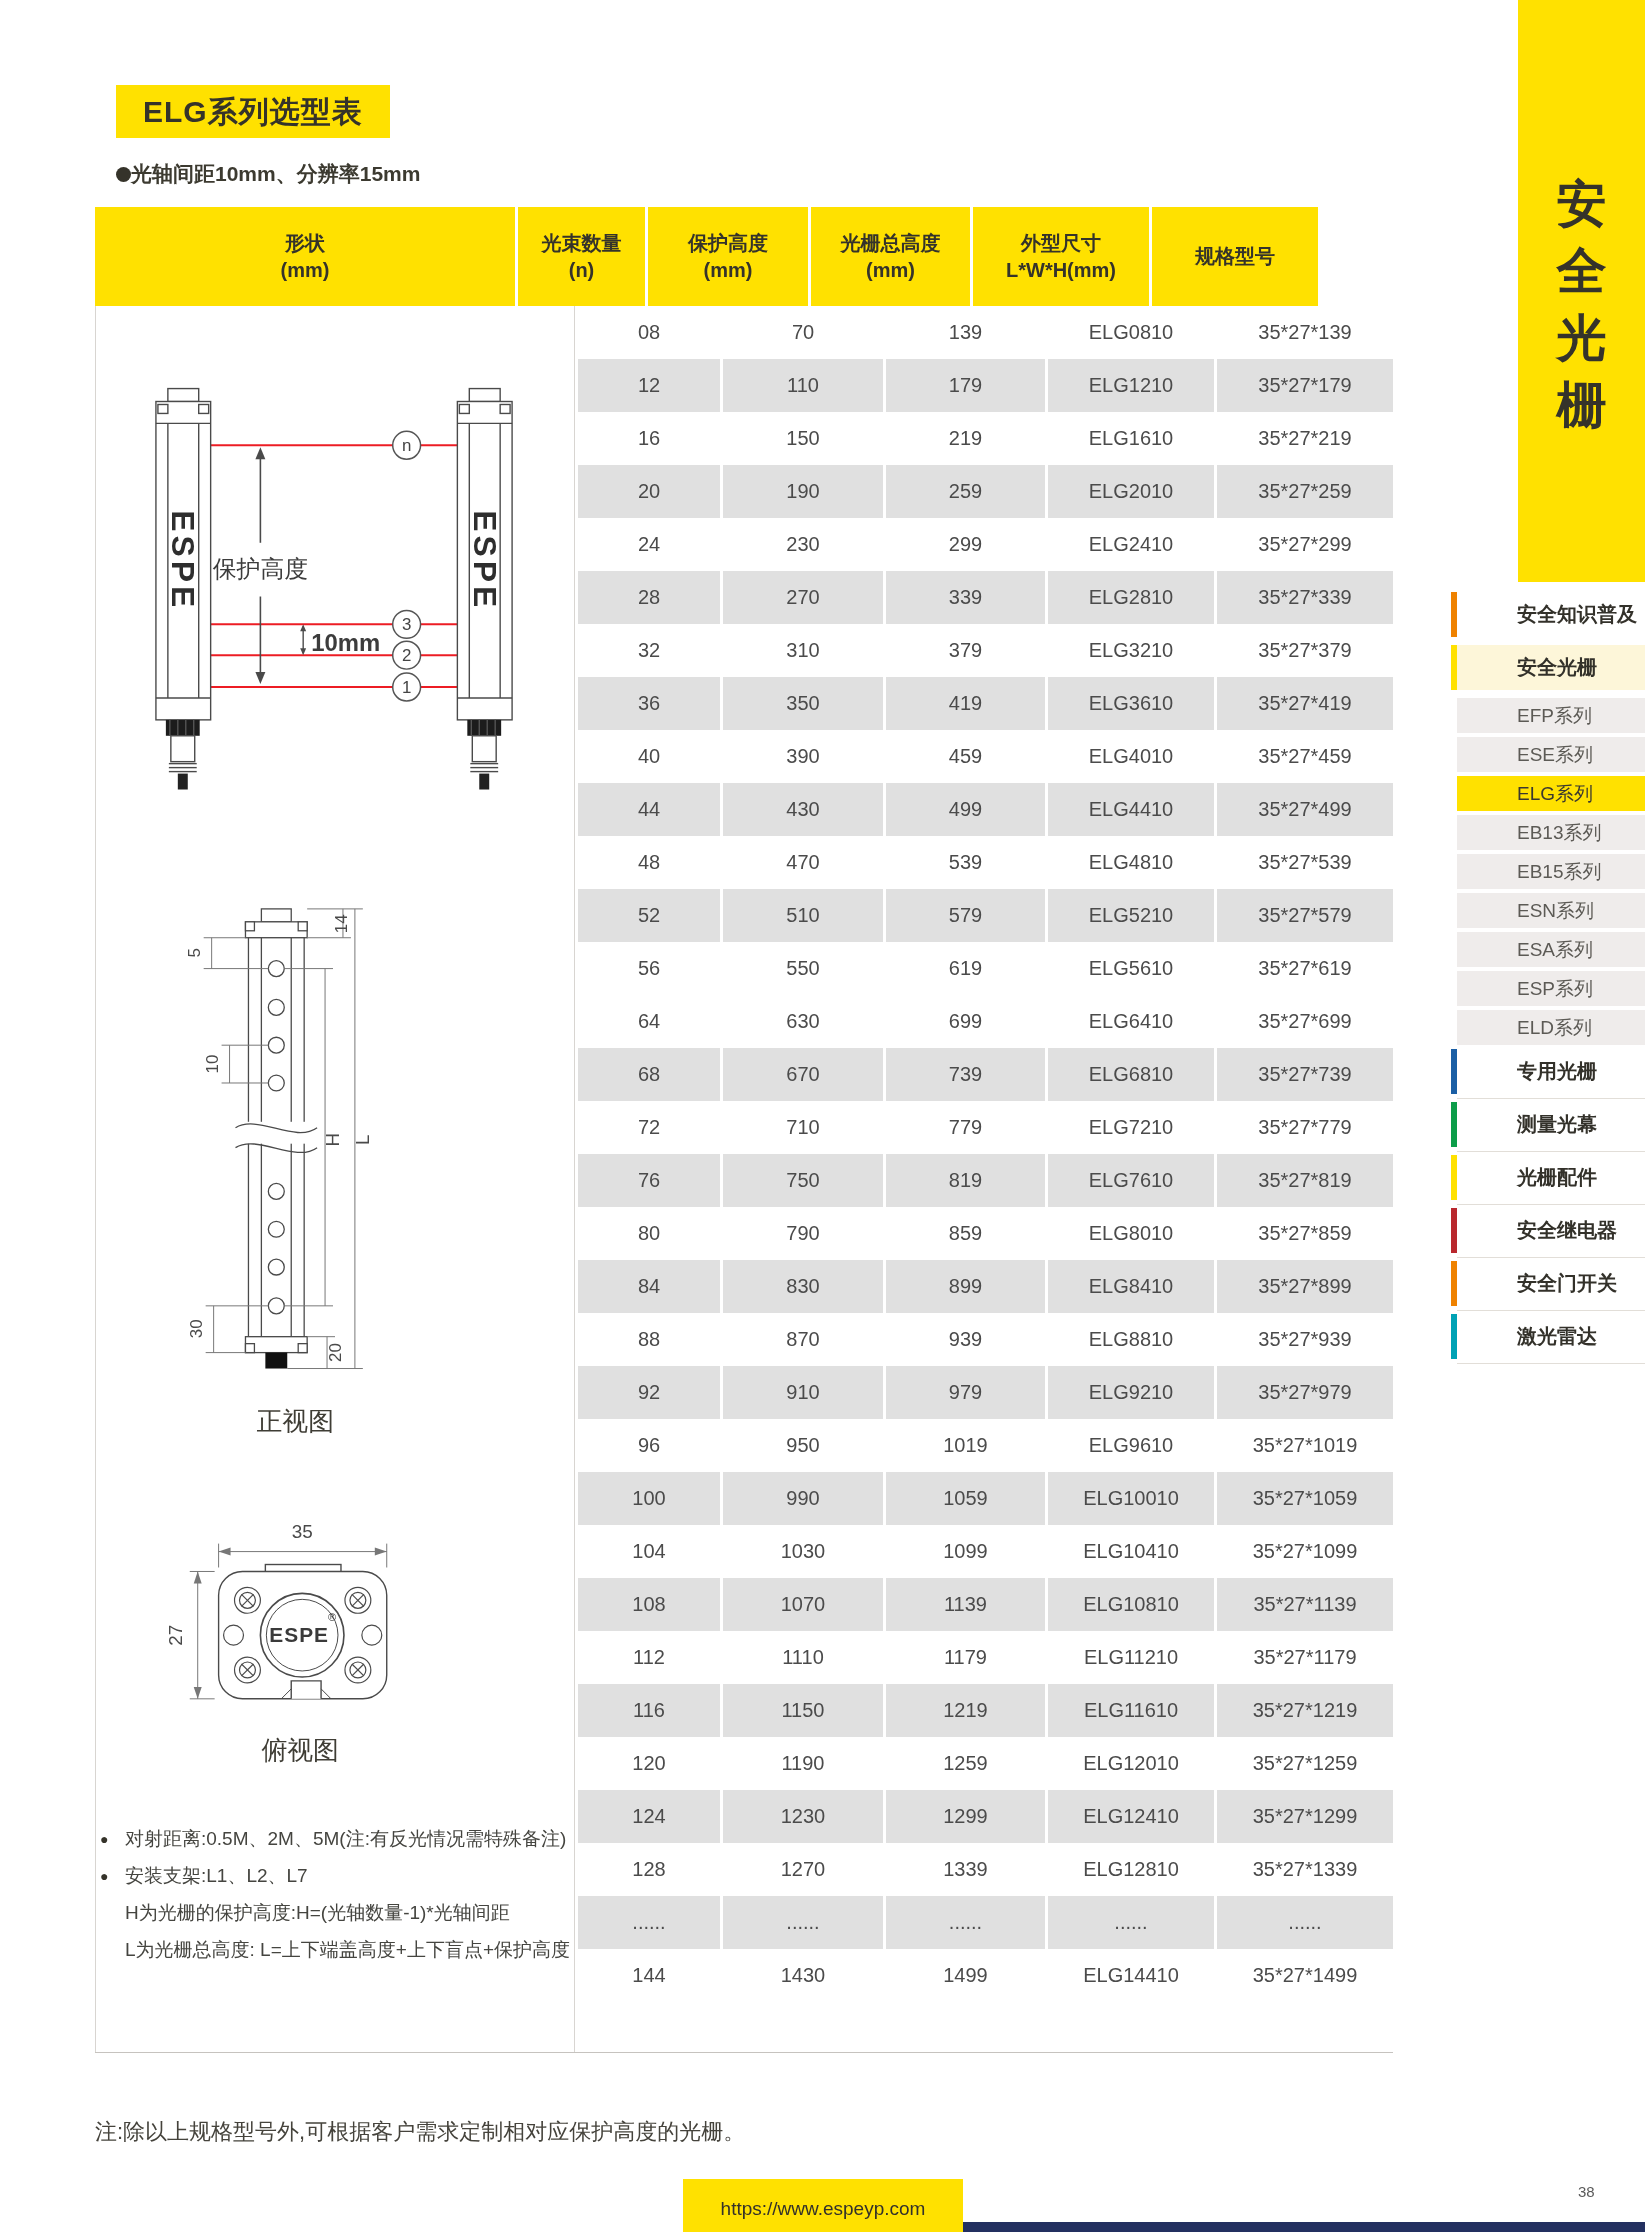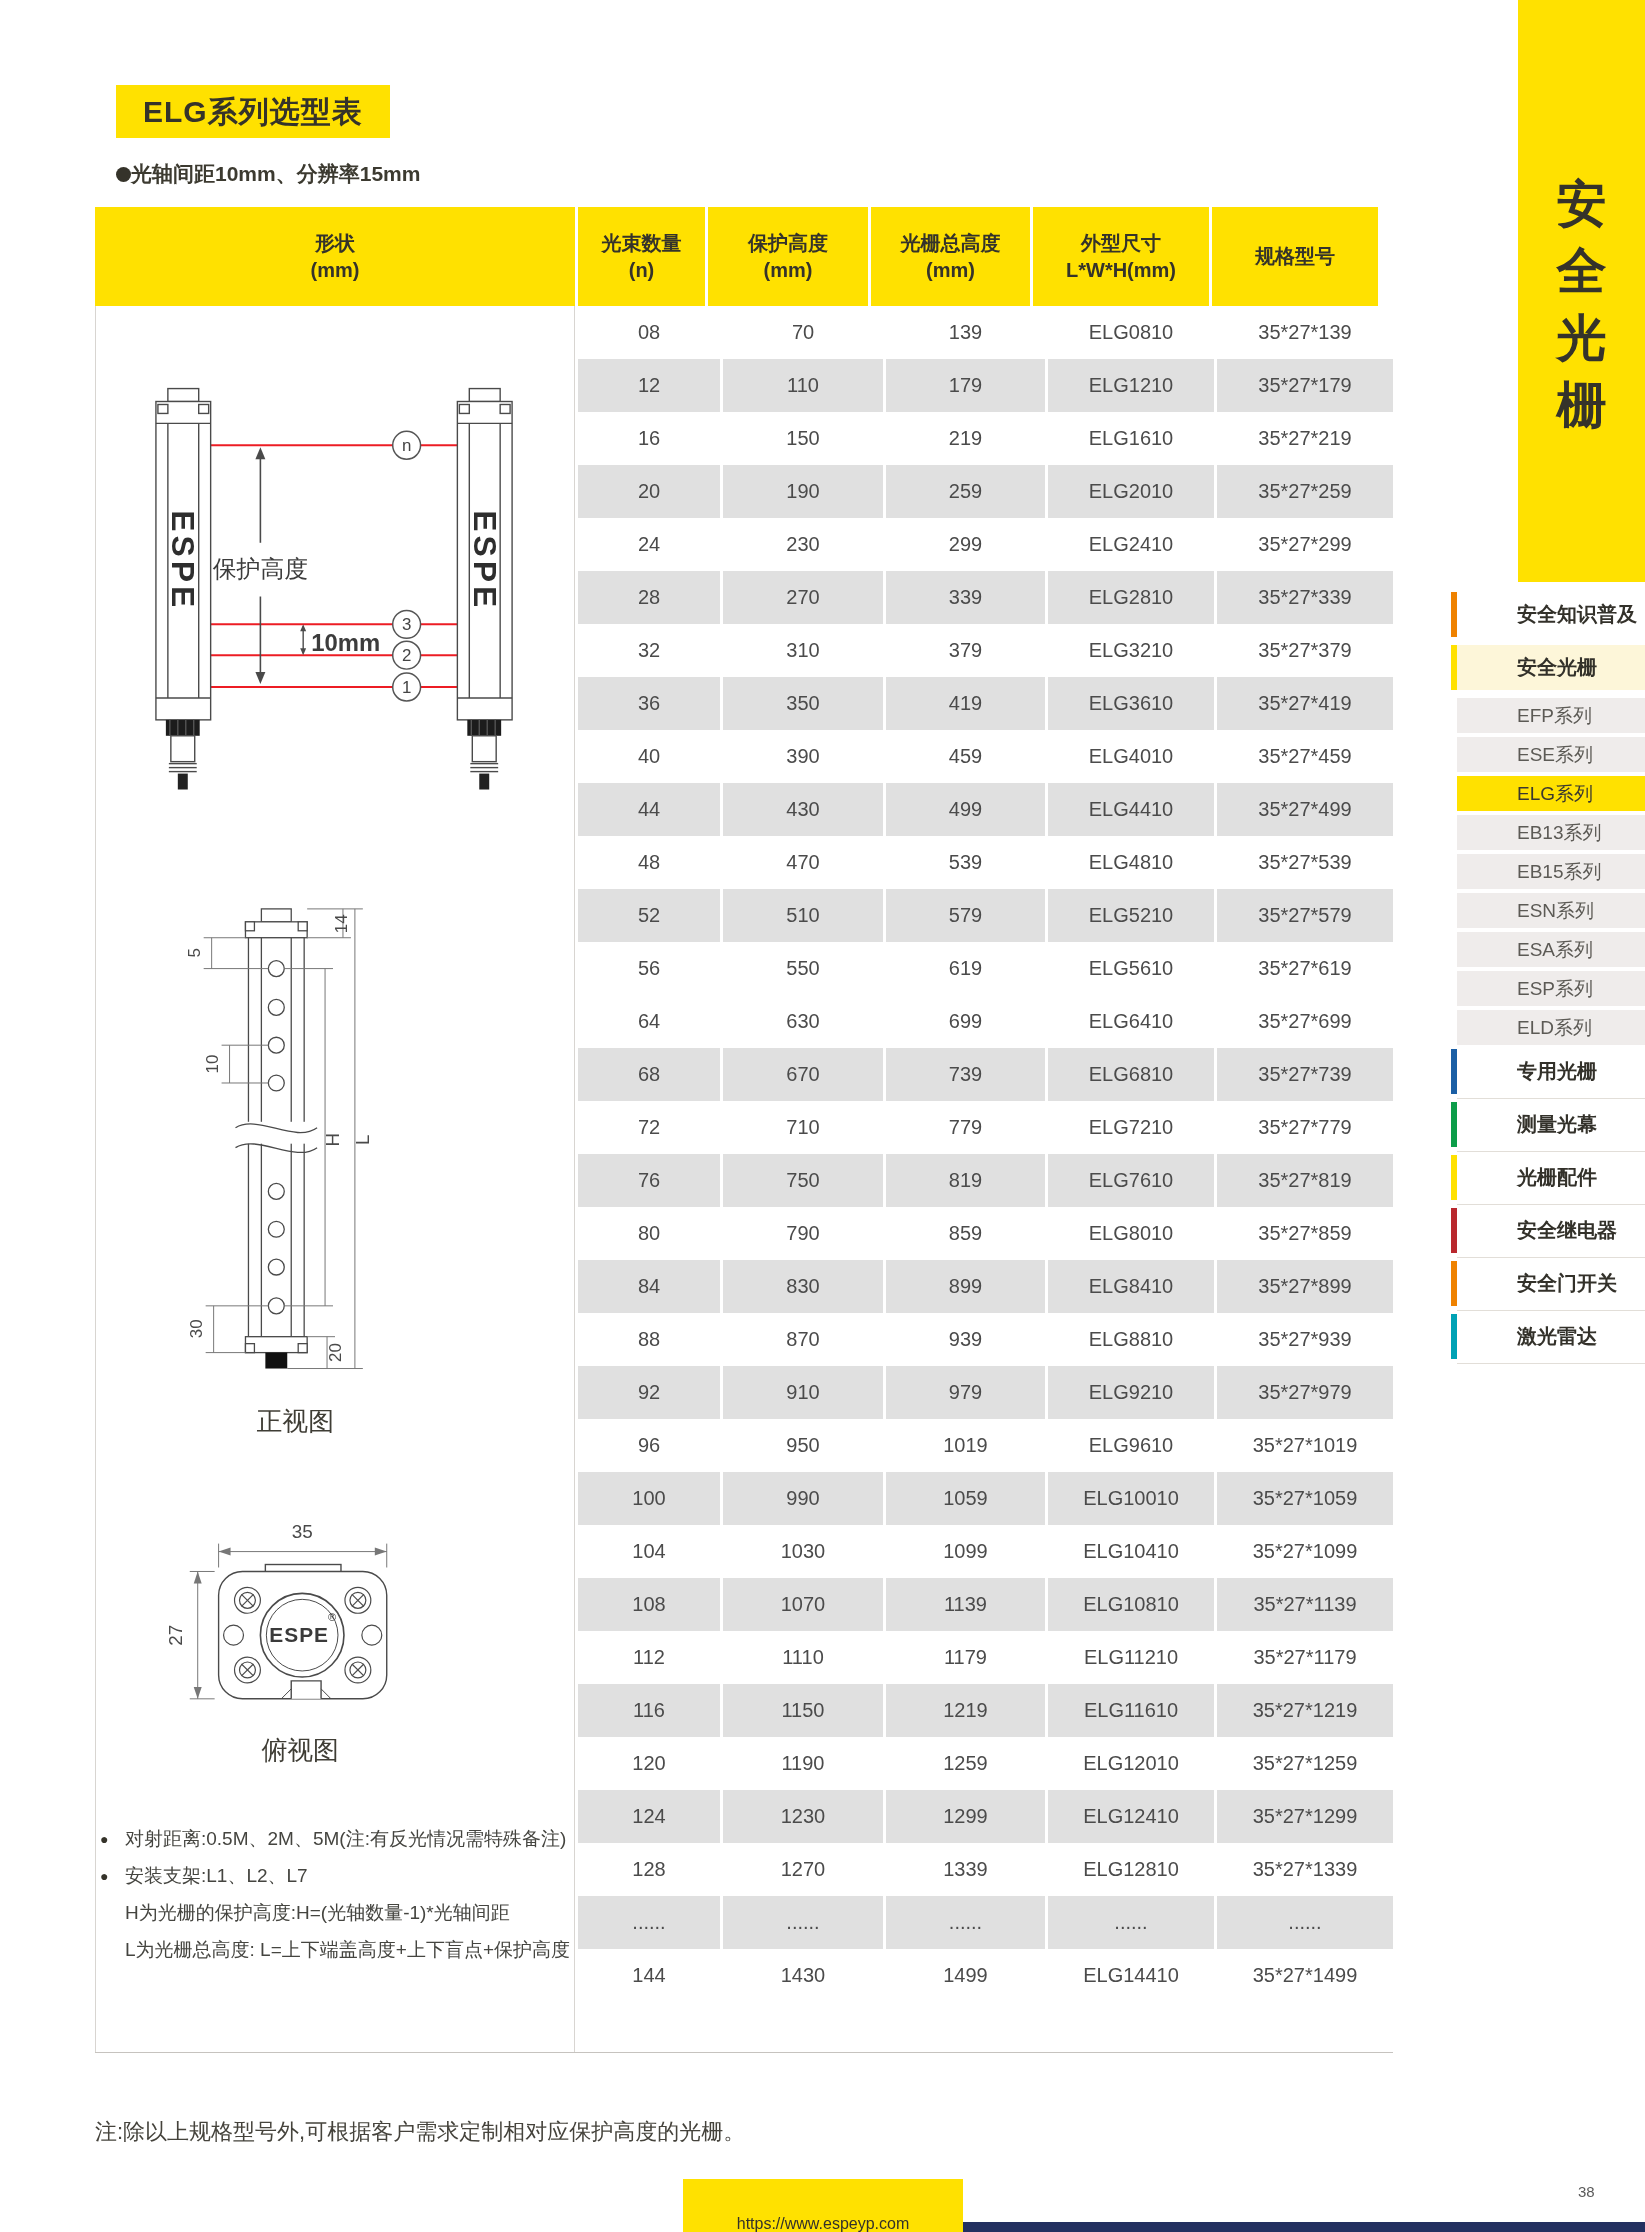--- a/index.html
+++ b/index.html
@@ -25,21 +25,21 @@
   
   .sel-table{left:95px;top:207px;width:1298px;}
   .thead{display:flex;height:99px;}
   .th{
     background:#ffe100;display:flex;flex-direction:column;justify-content:center;
     align-items:center;font-size:20px;font-weight:bold;color:#35332a;line-height:27px;
     box-sizing:border-box;
   }
   .th + .th{border-left:3px solid #ffffff;}
   .th span:empty{display:none;}
-  .w0{width:480px;}.w1{width:130px;}.w2{width:163px;}.w3{width:162px;}.w4{width:169px;}.w5{width:179px;}
+  .w0{width:420px;}.w1{width:130px;}.w2{width:163px;}.w3{width:162px;}.w4{width:169px;}.w5{width:179px;}
 
   .tbody{display:flex;height:1746px;border-bottom:1px solid #c6c3bf;}
   .shape-cell{
     width:480px;position:relative;background:#ffffff;box-sizing:border-box;
     border-left:1px solid #d8d5d1;border-right:1px solid #d8d5d1;
   }
   .rows-col{width:819px;display:flex;flex-direction:column;align-items:flex-end;}
   .t-row{height:53px;display:flex;flex:none;}
   .t-cell{
     box-sizing:border-box;border-left:3px solid #ffffff;
@@ -56,22 +56,22 @@
     display:flex;align-items:center;gap:9px;height:37px;
     font-size:19px;color:#454540;white-space:nowrap;
   }
   .note-mark{font-size:14px;color:#35332a;width:16px;flex:none;}
 
   
   .bottom-note{left:95px;top:2117px;font-size:22px;color:#45433c;}
   .footer-dark-bar{left:683px;top:2222px;width:963px;height:11px;background:#233060;}
   .footer-box{
     left:683px;top:2179px;width:280px;height:54px;background:#ffe100;
-    display:flex;justify-content:center;align-items:flex-end;padding-top:6px;
-    box-sizing:border-box;font-size:16px;color:#33312a;
+    display:flex;justify-content:center;align-items:center;padding-top:6px;
+    box-sizing:border-box;font-size:19px;color:#33312a;
   }
   .page-num{left:1578px;top:2183px;font-size:15px;color:#5a5a5a;}
 
   
   .side-banner{
     left:1518px;top:0;width:127px;height:582px;background:#ffe100;
     display:flex;flex-direction:column;align-items:center;padding-top:179px;
     box-sizing:border-box;gap:17px;
   }
   .side-banner span{font-size:50px;font-weight:bold;color:#35332a;line-height:50px;}

